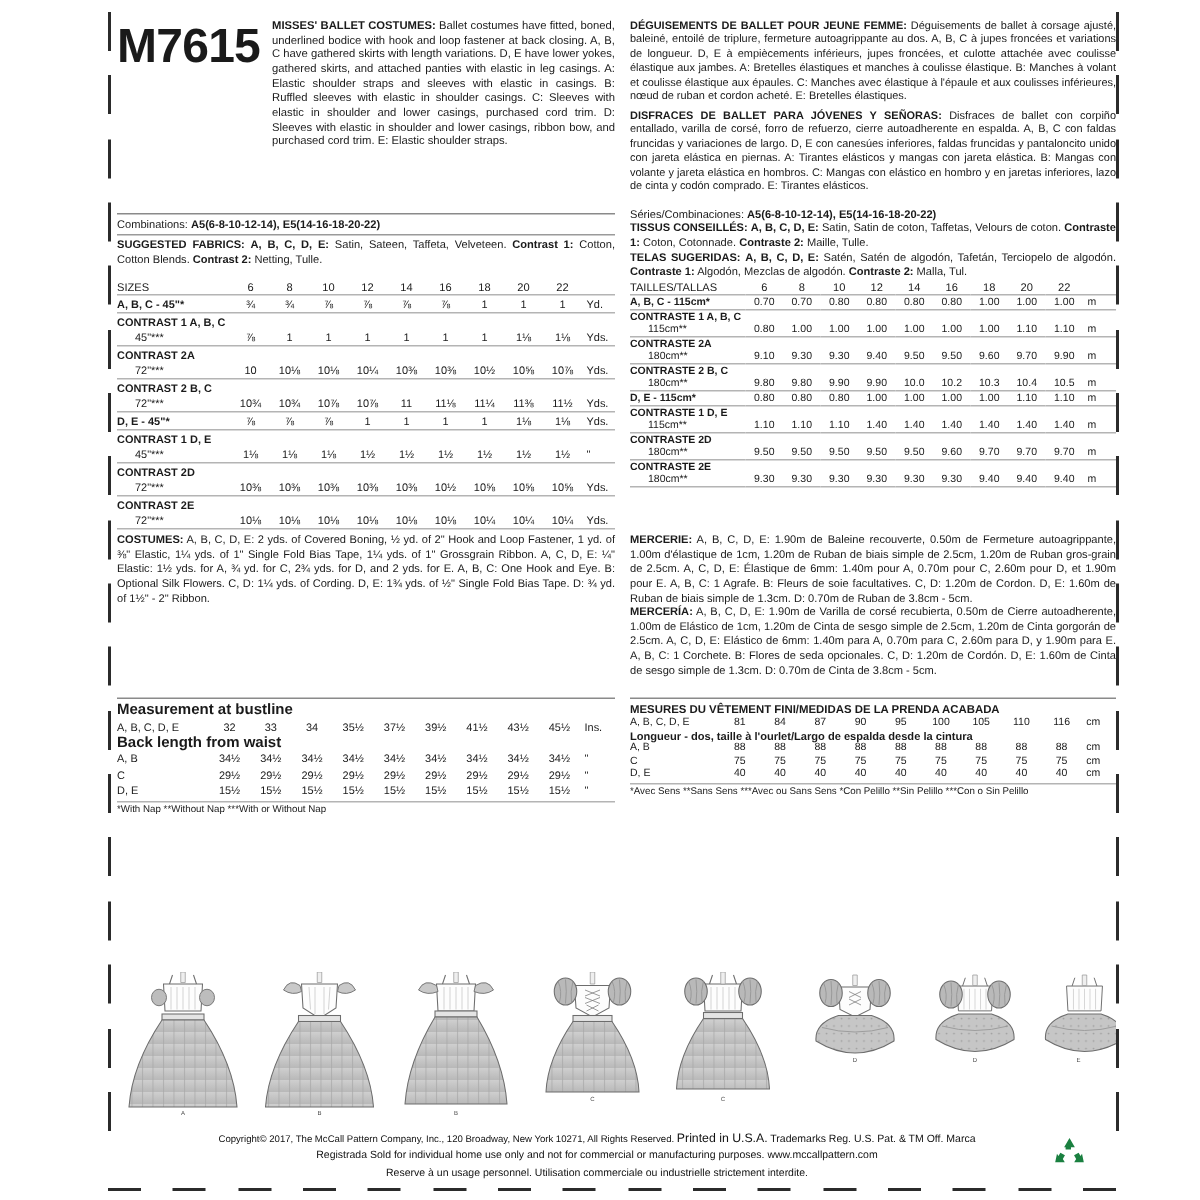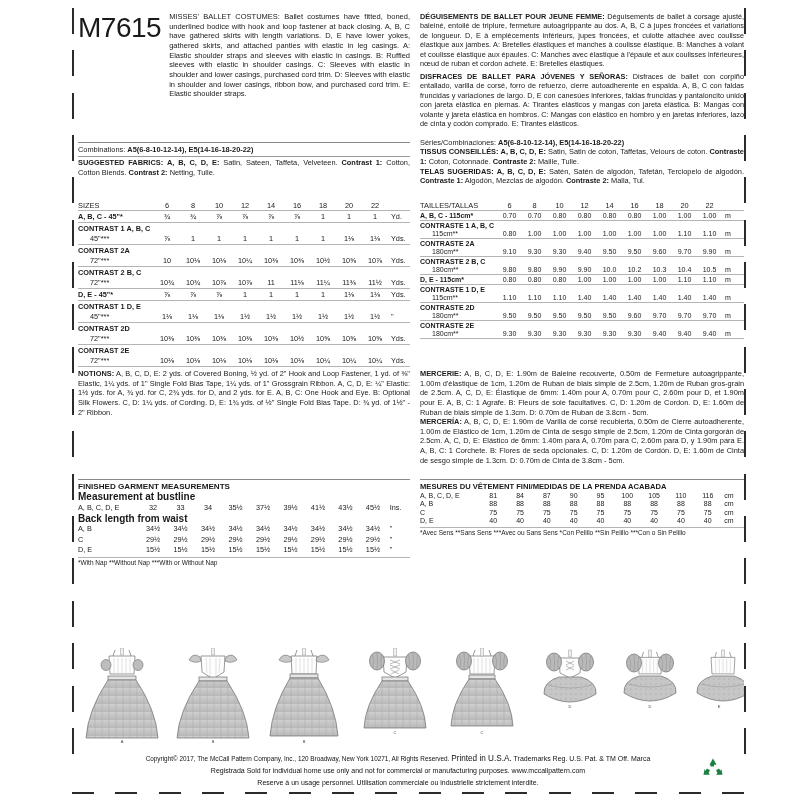--- a/index.html
+++ b/index.html
@@ -36,28 +36,28 @@
   #content {
     position:absolute; left:78px; top:12px; width:666px; height:730px;
   }
   .cols { display:flex; gap:10px; }
   .col-l { width:332px; }
   .col-r { width:324px; }
 
   
   .hdr { display:flex; align-items:flex-start; gap:8px; }
   .patnum {
-    font-size:28px; font-weight:normal; letter-spacing:-0.5px;
+    font-size:32px; font-weight:bold; letter-spacing:-0.5px;
     line-height:1; padding-top:2px; white-space:nowrap;
   }
   .desc {
     font-size:7.5px; line-height:1.29; text-align:justify;
     text-justify:inter-word;
   }
-  .desc b { font-weight:normal; }
+  .desc b { font-weight:bold; }
   .desc-r { font-size:7.3px; line-height:1.30; text-align:justify; }
 
   
   .rule { border-top:0.8px solid #8a8a8a; margin:4px 0 2px; }
   .rule-thin { border-top:0.6px solid #9a9a9a; }
 
   
   .blk { font-size:7.4px; line-height:1.30; text-align:justify; }
   .blk b { font-weight:bold; }
 
@@ -224,21 +224,21 @@
           <b>A, B, C, D, E:</b>
           <span>Satén, Satén de algodón, Tafetán, Terciopelo de algodón.</span>
           <b>Contraste 1:</b>
           <span>Algodón, Mezclas de algodón.</span>
           <b>Contraste 2:</b>
           <span>Malla, Tul.</span>
         </div>
       </div>
     </div>
 
-    <div class="cols" style="margin-top:14px">
+    <div class="cols" style="">
       <div class="col-l">
         <table class="yard" id="yard-imp">
             <tbody>
               <tr class="hdr-row">
                 <td class="lbl">SIZES</td>
                 <td class="num">6</td>
                 <td class="num">8</td>
                 <td class="num">10</td>
                 <td class="num">12</td>
                 <td class="num">14</td>
@@ -566,40 +566,39 @@
                 <td colspan="11"></td>
               </tr>
             </tbody>
           </table>
       </div>
     </div>
 
     <div class="cols" style="margin-top:2px">
       <div class="col-l">
         <div class="blk">
-          <b>NOTIONS:</b>
+          <b>COSTUMES:</b>
           <span>A, B, C, D, E: 2 yds. of Covered Boning, ½ yd. of 2" Hook and Loop Fastener, 1 yd. of ⅜" Elastic, 1¼ yds. of 1" Single Fold Bias Tape, 1¼ yds. of 1" Grossgrain Ribbon. A, C, D, E: ¼" Elastic: 1½ yds. for A, ¾ yd. for C, 2¾ yds. for D, and 2 yds. for E. A, B, C: One Hook and Eye. B: Optional Silk Flowers. C, D: 1¼ yds. of Cording. D, E: 1¾ yds. of ½" Single Fold Bias Tape. D: ¾ yd. of 1½" - 2" Ribbon.</span>
         </div>
       </div>
       <div class="col-r">
         <div class="blk">
           <b>MERCERIE:</b>
           <span>A, B, C, D, E: 1.90m de Baleine recouverte, 0.50m de Fermeture autoagrippante, 1.00m d'élastique de 1cm, 1.20m de Ruban de biais simple de 2.5cm, 1.20m de Ruban gros-grain de 2.5cm. A, C, D, E: Élastique de 6mm: 1.40m pour A, 0.70m pour C, 2.60m pour D, et 1.90m pour E. A, B, C: 1 Agrafe. B: Fleurs de soie facultatives. C, D: 1.20m de Cordon. D, E: 1.60m de Ruban de biais simple de 1.3cm. D: 0.70m de Ruban de 3.8cm - 5cm.</span>
         </div>
         <div class="blk">
           <b>MERCERÍA:</b>
           <span>A, B, C, D, E: 1.90m de Varilla de corsé recubierta, 0.50m de Cierre autoadherente, 1.00m de Elástico de 1cm, 1.20m de Cinta de sesgo simple de 2.5cm, 1.20m de Cinta gorgorán de 2.5cm. A, C, D, E: Elástico de 6mm: 1.40m para A, 0.70m para C, 2.60m para D, y 1.90m para E. A, B, C: 1 Corchete. B: Flores de seda opcionales. C, D: 1.20m de Cordón. D, E: 1.60m de Cinta de sesgo simple de 1.3cm. D: 0.70m de Cinta de 3.8cm - 5cm.</span>
         </div>
       </div>
     </div>
 
     <div class="cols" style="margin-top:10px">
       <div class="col-l">
         <div class="rule"></div>
-        <div class="fgm-title">FINISHED GARMENT MEASUREMENTS</div>
         <div class="fgm-sub">Measurement at bustline</div>
         <table class="fgm" id="fgm-imp-bust">
             <tbody>
               <tr>
                 <td class="lbl">A, B, C, D, E</td>
                 <td class="num">32</td>
                 <td class="num">33</td>
                 <td class="num">34</td>
                 <td class="num">35½</td>
                 <td class="num">37½</td>
@@ -670,20 +669,21 @@
                 <td class="num">90</td>
                 <td class="num">95</td>
                 <td class="num">100</td>
                 <td class="num">105</td>
                 <td class="num">110</td>
                 <td class="num">116</td>
                 <td class="unit">cm</td>
               </tr>
             </tbody>
           </table>
+        <div class="fgm-sub" style="font-size:7.4px">Longueur - dos, taille à l'ourlet/Largo de espalda desde la cintura</div>
         <table class="fgm metric" id="fgm-met-back">
             <tbody>
               <tr>
                 <td class="lbl">A, B</td>
                 <td class="num">88</td>
                 <td class="num">88</td>
                 <td class="num">88</td>
                 <td class="num">88</td>
                 <td class="num">88</td>
                 <td class="num">88</td>

